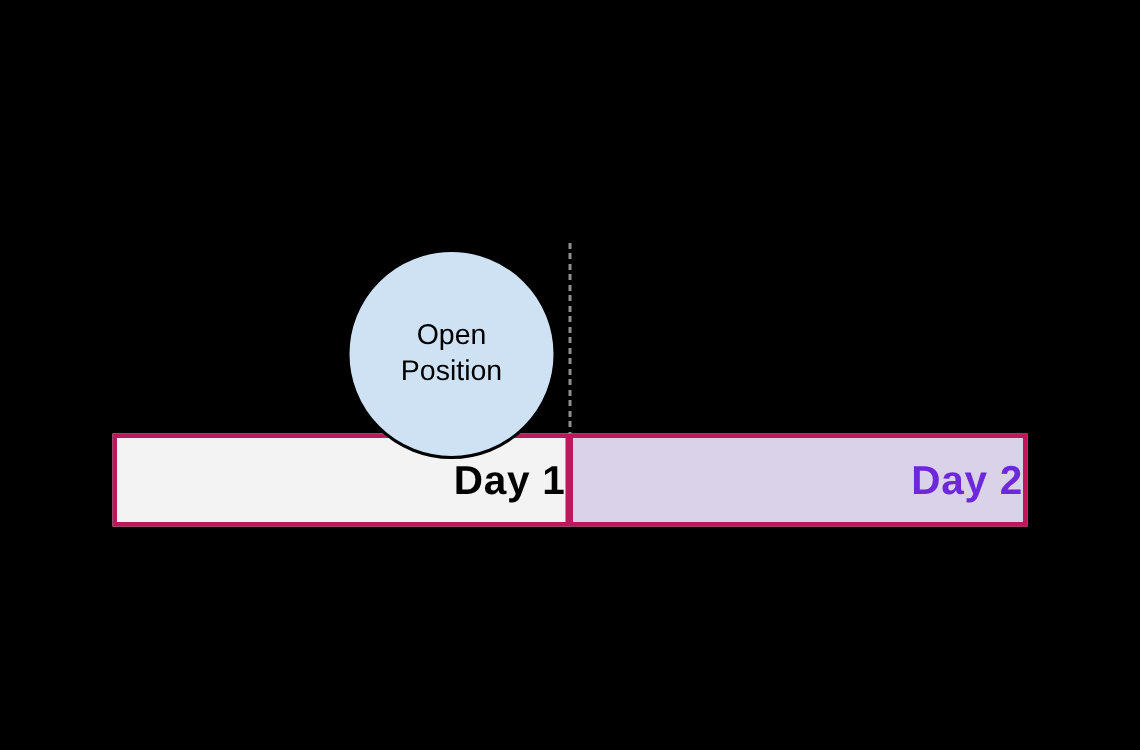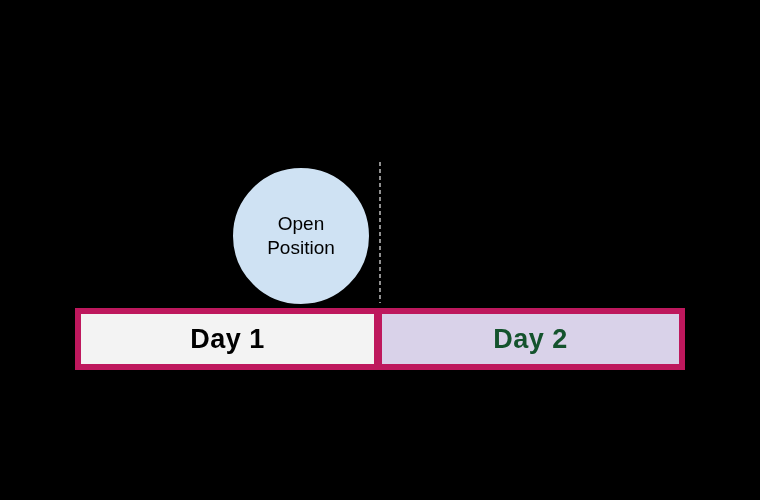--- a/index.html
+++ b/index.html
@@ -46,28 +46,28 @@
     background: repeating-linear-gradient(
       to bottom,
       var(--dash-color, #909090) 0px,
       var(--dash-color, #909090) 4px,
       transparent 4px,
       transparent 7px
     );
   }
   .bar {
     position: absolute;
-    top: 308px;
+    top: 289px;
     width: 305px;
     height: 62px;
     box-sizing: border-box;
-    border: 6px solid #be185d;
+    border: 3px solid #be185d;
     display: flex;
     align-items: center;
-    justify-content: center;
+    justify-content: flex-end;
     z-index: 1;
   }
   .bar-day1 { left: 75px; }
   .bar-day2 { left: 380px; border-left-width: 2px; }
   .bar-label {
     font-size: 27px;
     font-weight: bold;
     letter-spacing: 0.5px;
   }
 </style>
@@ -79,17 +79,17 @@
   <div class="circle" style="background-color: rgb(207, 226, 243); border-color: rgb(0, 0, 0); color: rgb(0, 0, 0);">
     <span class="circle-label">Open Position</span>
   </div>
 
   <div class="dashed-line" style="--dash-color: #909090;"></div>
 
   <div class="bar bar-day1" style="background-color: rgb(243, 243, 243); color: rgb(0, 0, 0);">
     <span class="bar-label">Day 1</span>
   </div>
 
-  <div class="bar bar-day2" style="background-color: rgb(217, 210, 233); color: #14532d;">
+  <div class="bar bar-day2" style="background-color: rgb(217, 210, 233); color: #6d28d9;">
     <span class="bar-label">Day 2</span>
   </div>
 
 </div>
 
 </body></html>

